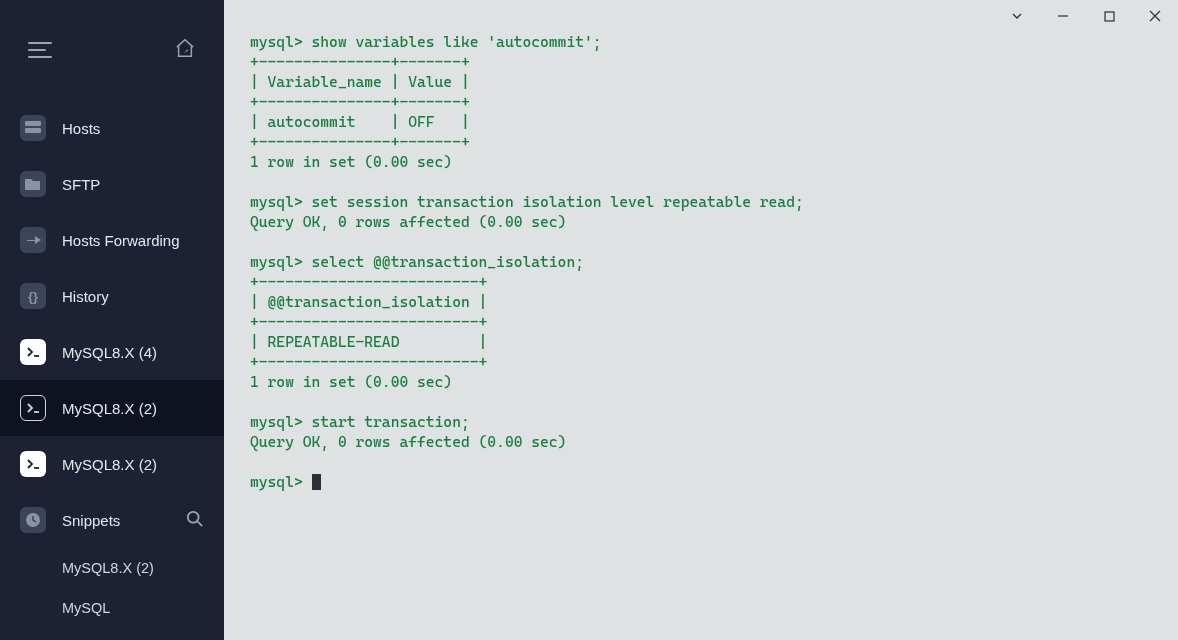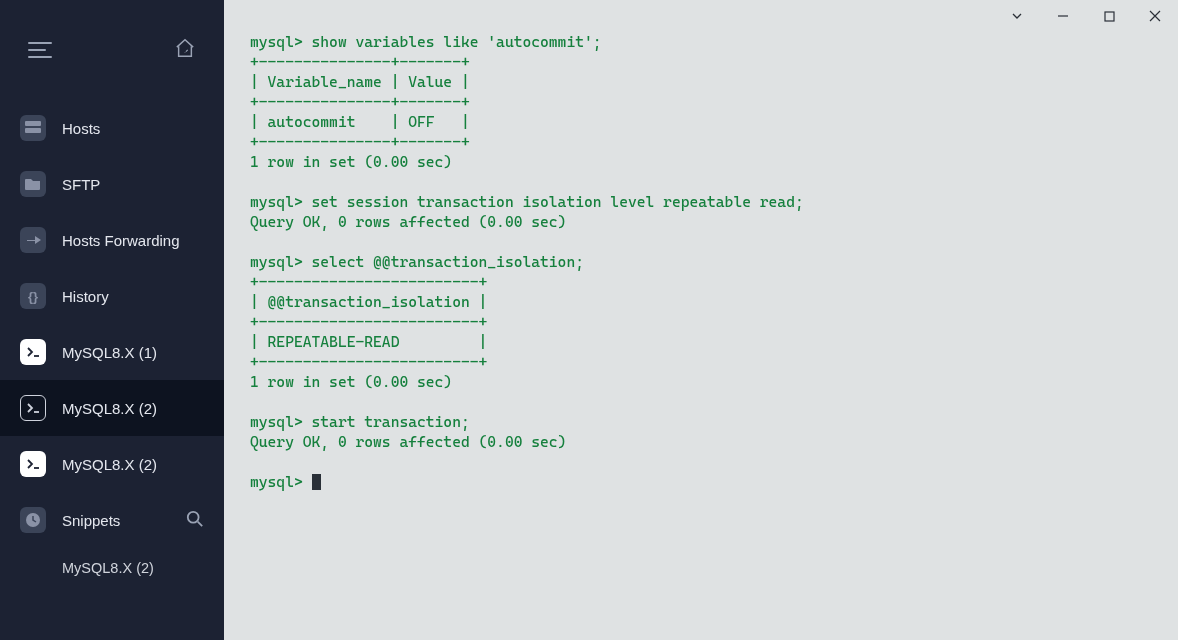--- a/index.html
+++ b/index.html
@@ -201,21 +201,21 @@
 
   <div class="nav-item">
     <div class="icon-box">
         <div class="icon-square white">
       <svg width="14" height="12" viewBox="0 0 14 12" fill="none" stroke="currentColor" stroke-width="1.8">
             <path d="M2 2l4 4-4 4"></path>
             <path d="M8 10h5"></path>
           </svg>
     </div>
       </div>
-    <span class="nav-label">MySQL8.X (1)</span>
+    <span class="nav-label">MySQL8.X (4)</span>
   </div>
 
   <div class="nav-item active">
     <div class="icon-box">
         <div class="icon-square" style="background:transparent;border:1.5px solid #cfd3dd;color:#cfd3dd;">
       <svg width="14" height="12" viewBox="0 0 14 12" fill="none" stroke="currentColor" stroke-width="1.8">
             <path d="M2 2l4 4-4 4"></path>
             <path d="M8 10h5"></path>
           </svg>
     </div>
@@ -248,20 +248,23 @@
     <span class="search-slot">
       <svg width="18" height="18" viewBox="0 0 20 20" fill="none" stroke="currentColor" stroke-width="2">
           <circle cx="8" cy="8" r="6"></circle>
           <path d="M13 13l5 5"></path>
         </svg>
     </span>
   </div>
 
   <div class="history-sub">
       <span>MySQL8.X (2)</span>
+    </div>
+  <div class="history-sub">
+      <span>MySQL</span>
     </div>
 </div>
 
 <div class="main">
   <div class="titlebar">
     <div class="win-btn">
       <svg width="12" height="12" viewBox="0 0 12 12" fill="none" stroke="currentColor" stroke-width="1.3">
           <path d="M2 4l4 4 4-4"></path>
         </svg>
     </div>

